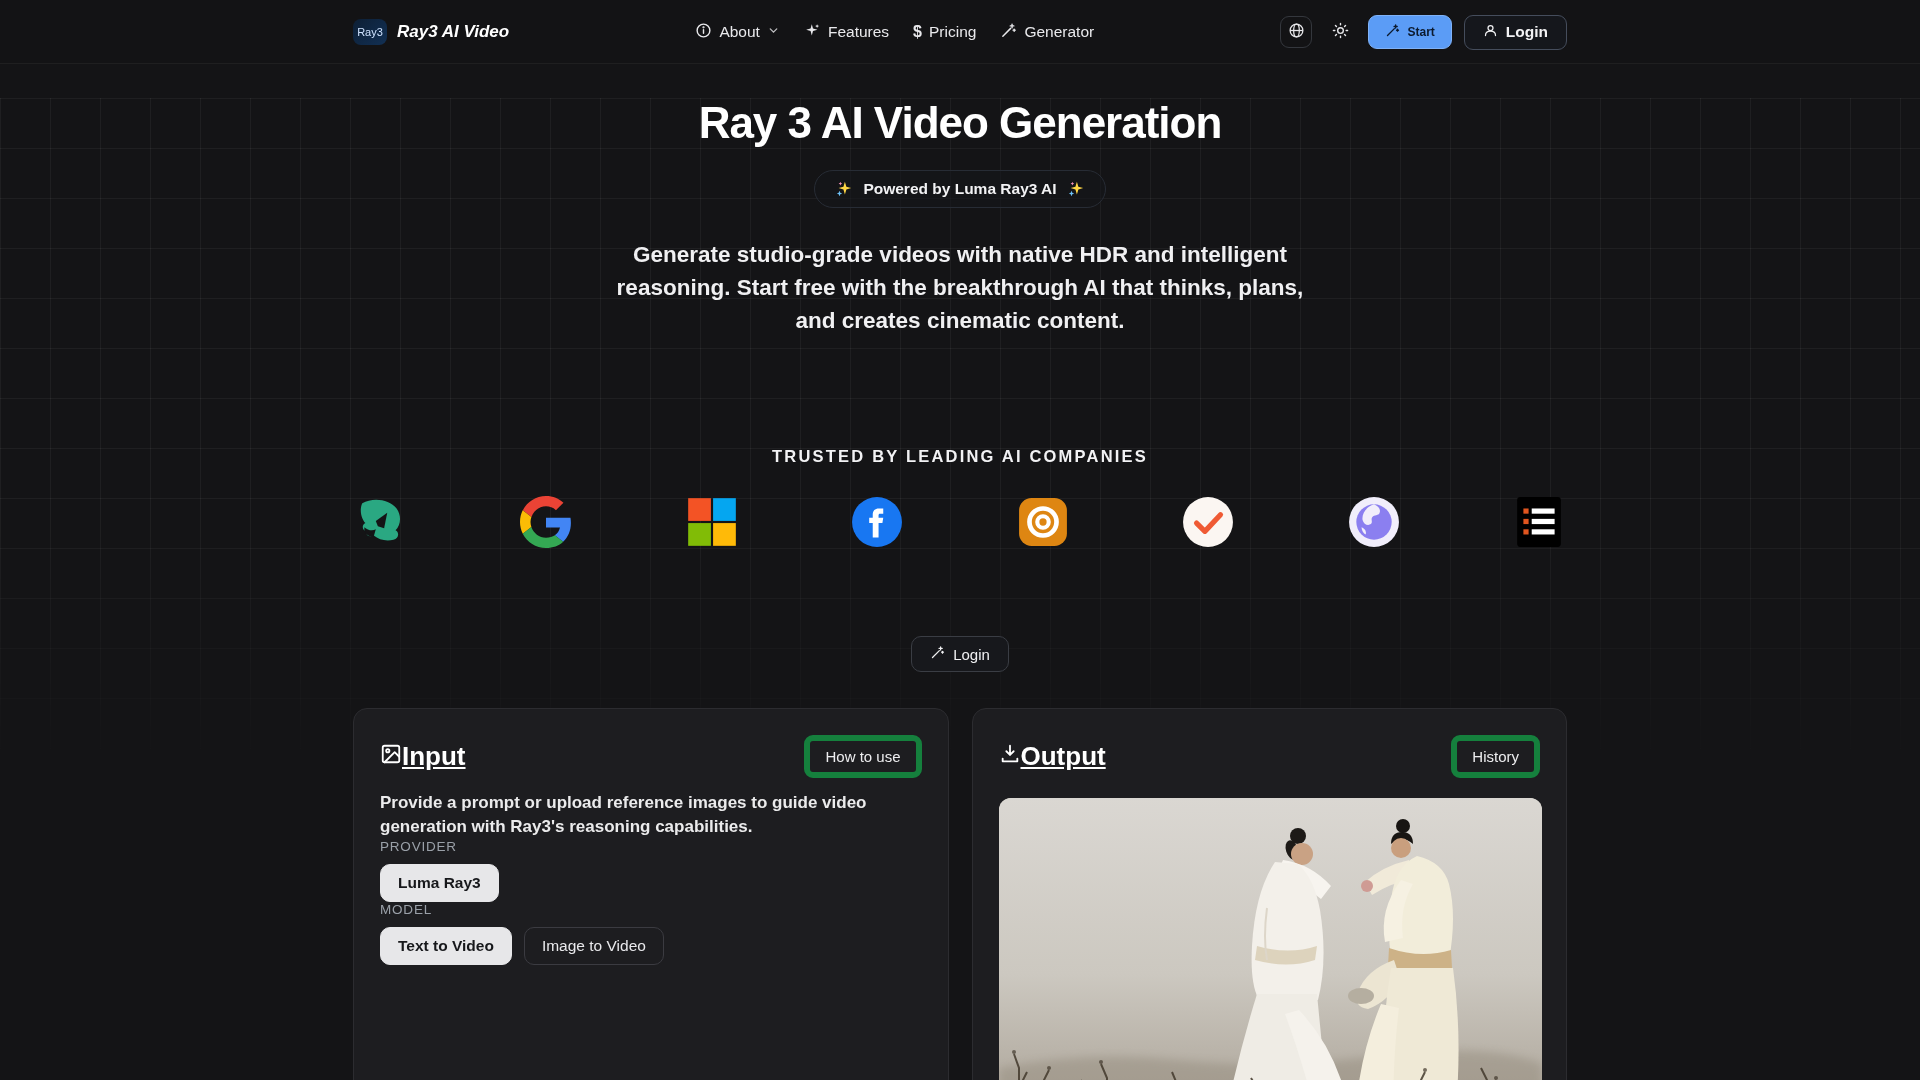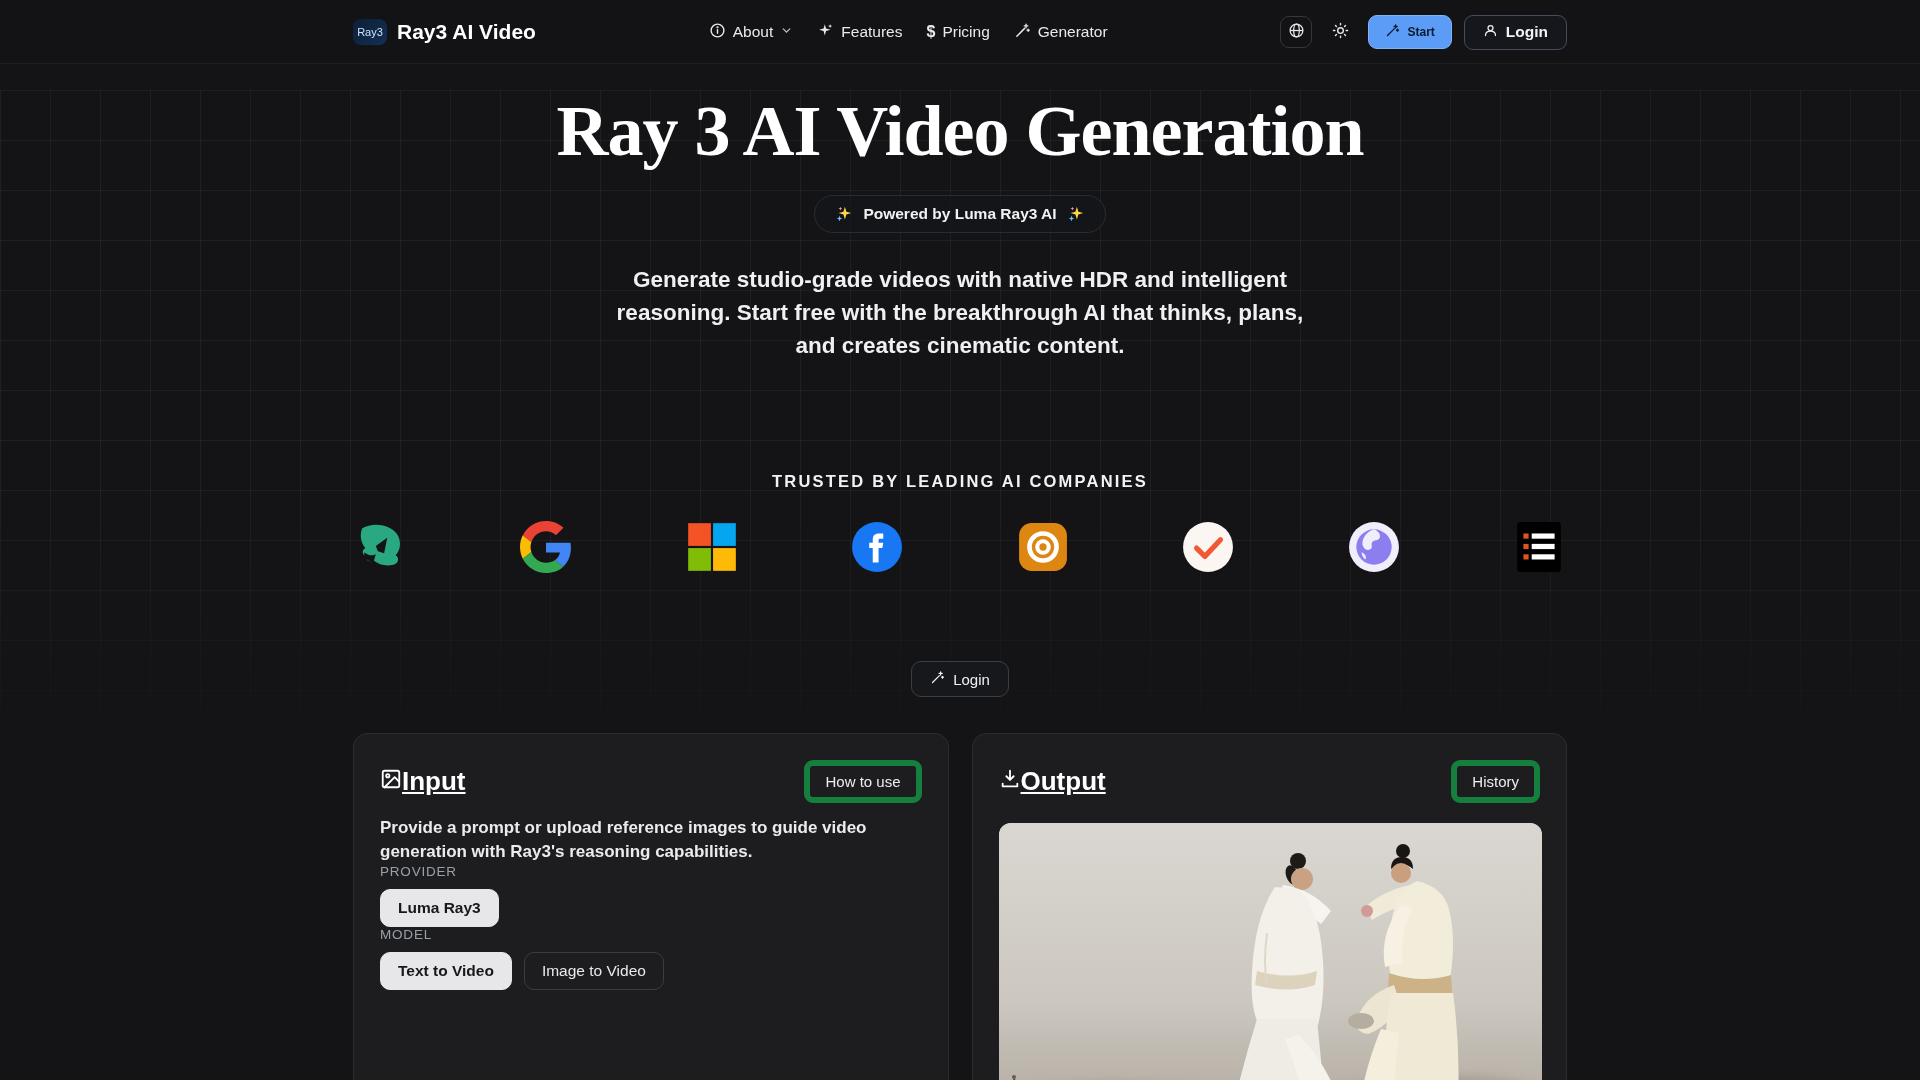--- a/index.html
+++ b/index.html
@@ -6,21 +6,21 @@
   html,body { width:1920px; height:1080px; overflow:hidden; background:#141416; color:#ececee;
     font-family:"Liberation Sans","DejaVu Sans",sans-serif; }
   .container { width:1214px; margin:0 auto; }
 
   
   header { position:relative; z-index:5; height:64px; background:#131315; border-bottom:1px solid rgba(255,255,255,0.05); }
   .header-row { height:64px; display:flex; align-items:center; justify-content:space-between; }
   .brand { display:flex; align-items:center; gap:10px; cursor:pointer; }
   .logo-badge { width:34px; height:26px; border-radius:8px; background:linear-gradient(135deg,#0d1f35,#123054);
     display:flex; align-items:center; justify-content:center; font-size:11px; font-weight:normal; color:#cfe3ff; }
-  .brand-name { font-size:21px; font-weight:bold; color:#fff; }
+  .brand-name { font-size:17px; font-weight:bold; color:#fff;font-style:italic; }
   nav { display:flex; align-items:center; gap:24px; }
   .nav-item { display:flex; align-items:center; gap:7px; font-size:15.5px; color:#e9e9ec; cursor:pointer; }
   .nav-item svg { width:17px; height:17px; }
   .dollar-glyph { font-size:16px; font-weight:bold; }
   .chev svg { width:13px; height:13px; opacity:.8; }
   .header-actions { display:flex; align-items:center; gap:12px; }
   .icon-btn { width:32px; height:32px; border-radius:9px; display:flex; align-items:center; justify-content:center;
     color:#e6e6e9; cursor:pointer; background:transparent; border:none; }
   .icon-btn.bordered { border:1px solid #34373d; }
   .icon-btn svg { width:17px; height:17px; }
@@ -33,21 +33,21 @@
 
   
   .hero { position:relative; }
   .grid-bg { position:absolute; inset:0; height:740px; pointer-events:none;
     background-image:linear-gradient(rgba(255,255,255,0.05) 1px, transparent 1px),
                      linear-gradient(90deg, rgba(255,255,255,0.05) 1px, transparent 1px);
     background-size:50px 50px;
     -webkit-mask-image:linear-gradient(to bottom,#000 55%,transparent 92%);
     mask-image:linear-gradient(to bottom,#000 55%,transparent 92%); }
   .hero-inner { position:relative; z-index:1; text-align:center; }
-  h1.hero-title { margin-top:26px; font-size:72px; font-weight:800; letter-spacing:-1px; color:#fff;font-family:Liberation Serif, serif; }
+  h1.hero-title { margin-top:34px; font-size:44px; font-weight:800; letter-spacing:-1px; color:#fff; }
   .pill { display:inline-flex; align-items:center; gap:10px; border-radius:999px; }
   .powered-pill { margin-top:22px; padding:9px 20px; border:1px solid #272c35; background:rgba(20,21,26,.6);
     font-size:15.5px; font-weight:bold; color:#f2f2f4; }
   .hero-desc { margin:30px auto 0; max-width:700px; font-size:22.5px; line-height:33px; font-weight:bold; color:#f0f0f2; }
   .spark { width:18px; height:18px; }
 
   
   .trusted { margin-top:110px; text-align:center; }
   .trusted-heading { font-size:16.5px; font-weight:bold; letter-spacing:2.2px; color:#f2f2f4; }
   .logo-row { margin-top:28px; display:flex; align-items:center; justify-content:space-between; }

